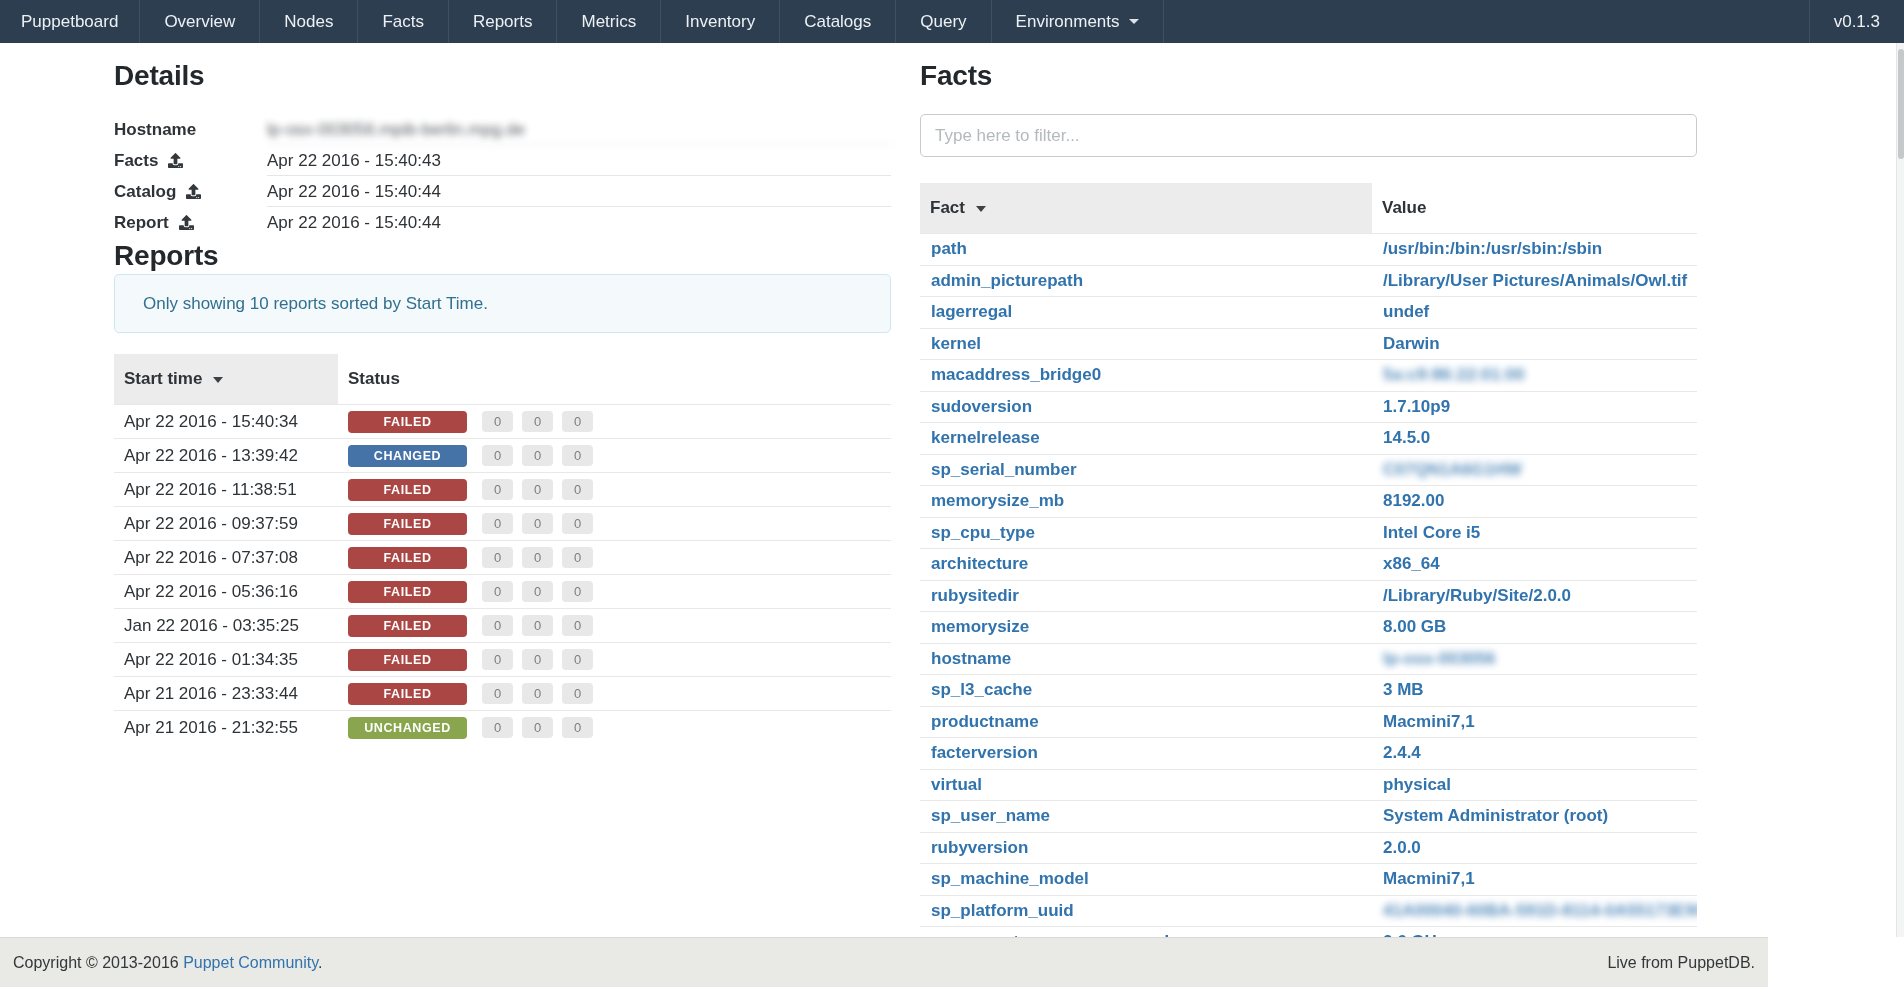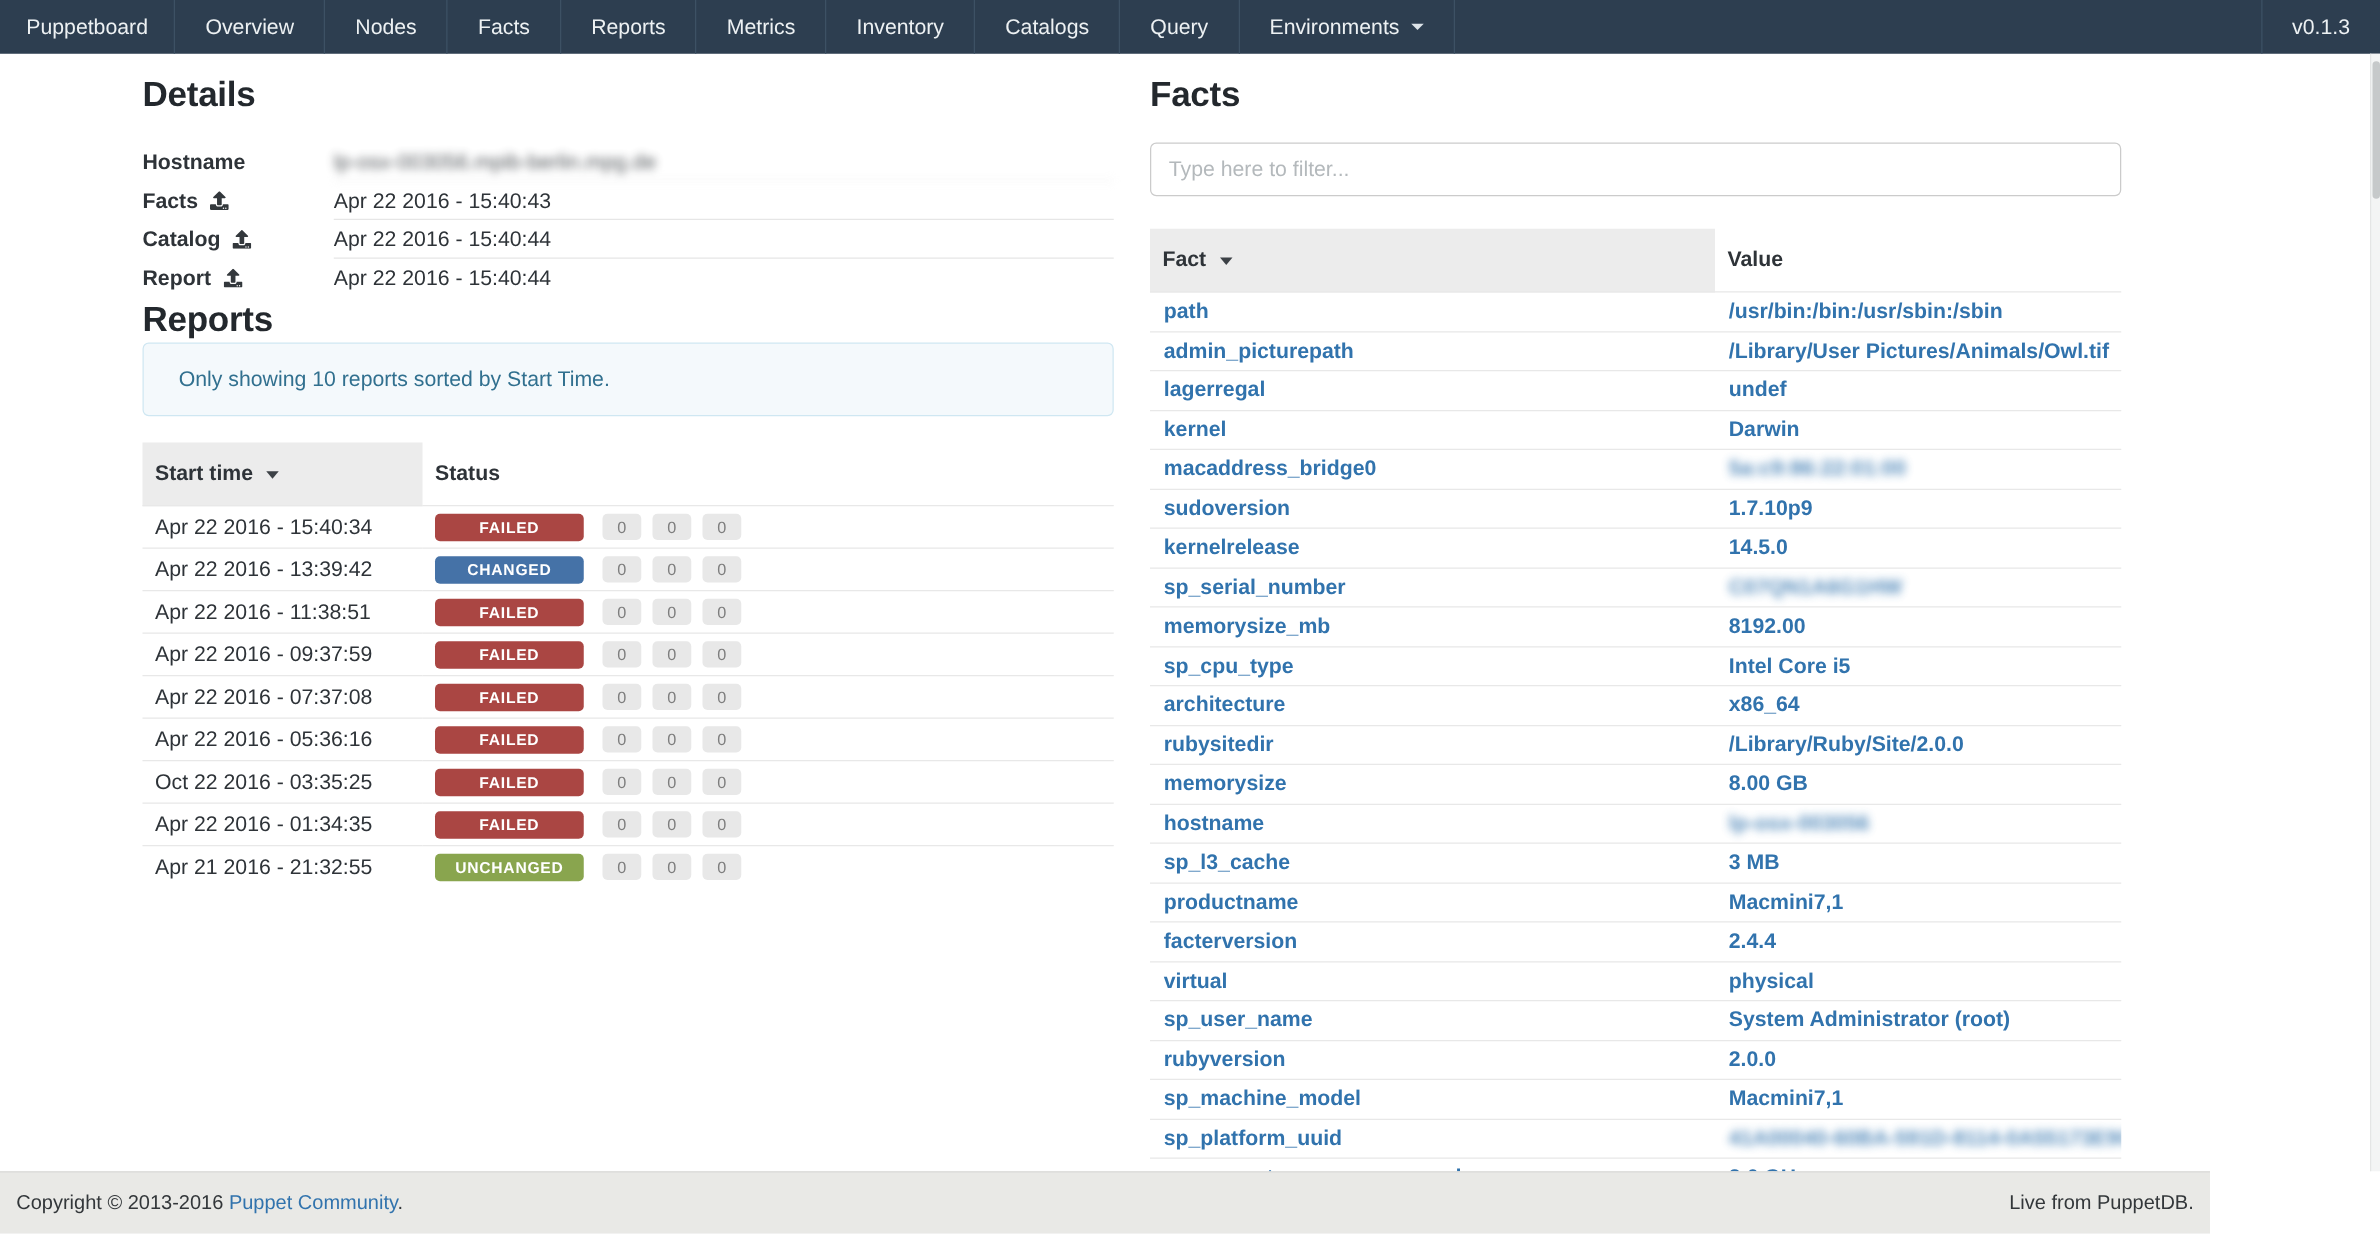--- a/index.html
+++ b/index.html
@@ -224,25 +224,29 @@
         </tr>
         <tr>
           <td>Apr 22 2016 - 07:37:08</td>
           <td><span class="status-badge" style="background: rgb(170, 70, 67);">FAILED</span><span class="zero-badge first">0</span><span class="zero-badge">0</span><span class="zero-badge">0</span></td>
         </tr>
         <tr>
           <td>Apr 22 2016 - 05:36:16</td>
           <td><span class="status-badge" style="background: rgb(170, 70, 67);">FAILED</span><span class="zero-badge first">0</span><span class="zero-badge">0</span><span class="zero-badge">0</span></td>
         </tr>
         <tr>
-          <td>Oct 22 2016 - 03:35:25</td>
+          <td>Jan 22 2016 - 03:35:25</td>
           <td><span class="status-badge" style="background: rgb(170, 70, 67);">FAILED</span><span class="zero-badge first">0</span><span class="zero-badge">0</span><span class="zero-badge">0</span></td>
         </tr>
         <tr>
           <td>Apr 22 2016 - 01:34:35</td>
+          <td><span class="status-badge" style="background: rgb(170, 70, 67);">FAILED</span><span class="zero-badge first">0</span><span class="zero-badge">0</span><span class="zero-badge">0</span></td>
+        </tr>
+        <tr>
+          <td>Apr 21 2016 - 23:33:44</td>
           <td><span class="status-badge" style="background: rgb(170, 70, 67);">FAILED</span><span class="zero-badge first">0</span><span class="zero-badge">0</span><span class="zero-badge">0</span></td>
         </tr>
         <tr>
           <td>Apr 21 2016 - 21:32:55</td>
           <td><span class="status-badge" style="background: rgb(137, 165, 78);">UNCHANGED</span><span class="zero-badge first">0</span><span class="zero-badge">0</span><span class="zero-badge">0</span></td>
         </tr>
       </tbody>
   </table>
 </div>
 

